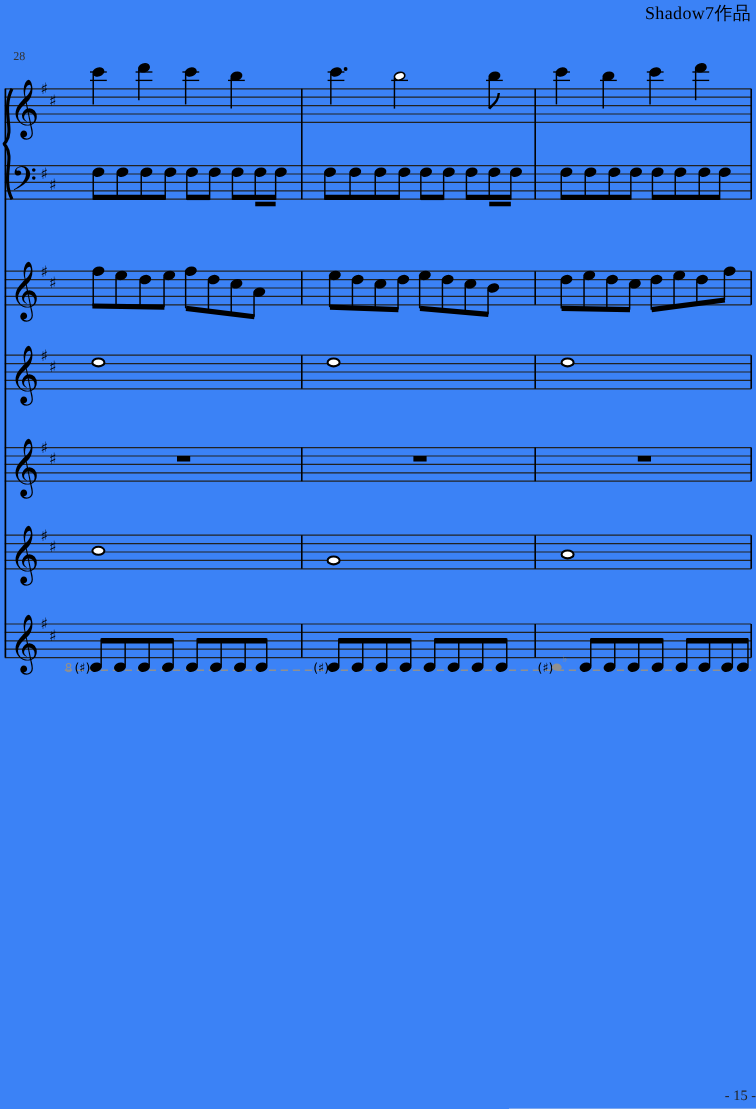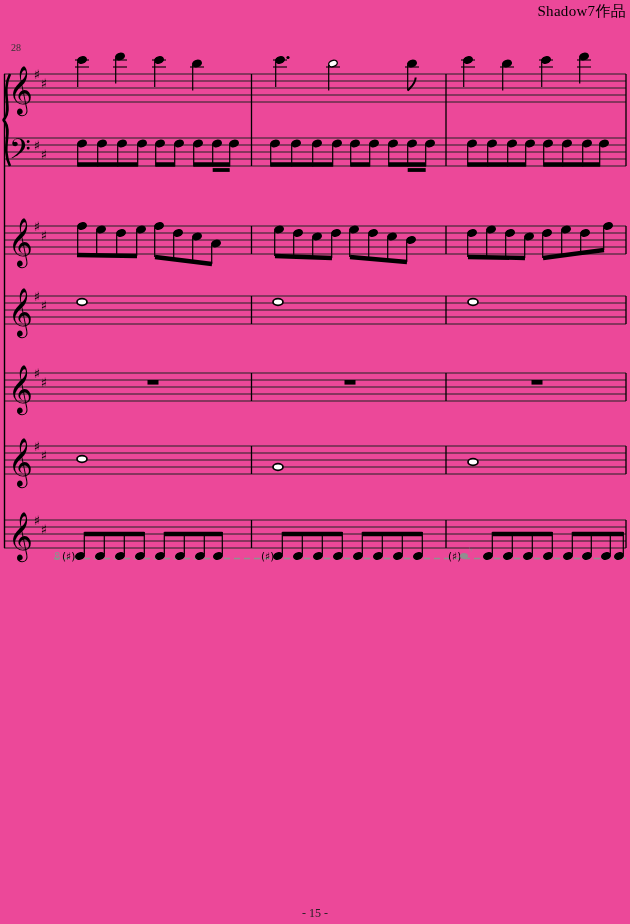--- a/index.html
+++ b/index.html
@@ -1,21 +1,21 @@
 <!DOCTYPE html>
 <html><head>
 <meta charset="utf-8">
 <style>
   html,body{margin:0;padding:0;background:#e8e8e8;}
-  .page{position:relative;width:630px;height:924px;background:#ec4899;
+  .page{position:relative;width:630px;height:924px;background:#3b82f6;
         font-family:"Liberation Serif",serif;overflow:hidden;}
   .title{position:absolute;top:2px;right:4px;font-size:15px;color:#000;
          letter-spacing:.3px;}
   .measure-number{position:absolute;left:11px;top:42px;font-size:10px;color:#333;}
-  .pageno{position:absolute;left:0;right:0;bottom:3px;text-align:center;
+  .pageno{position:absolute;left:0;right:0;bottom:3px;text-align:right;
           font-size:12px;color:#222;}
   svg.score{position:absolute;left:0;top:0;}
 </style>
 </head>
 <body>
 
 <div class="page">
   <div class="title">Shadow7作品</div>
   <div class="measure-number">28</div>
   <svg id="score" class="score" width="630" height="924" viewBox="0 0 630 924">

